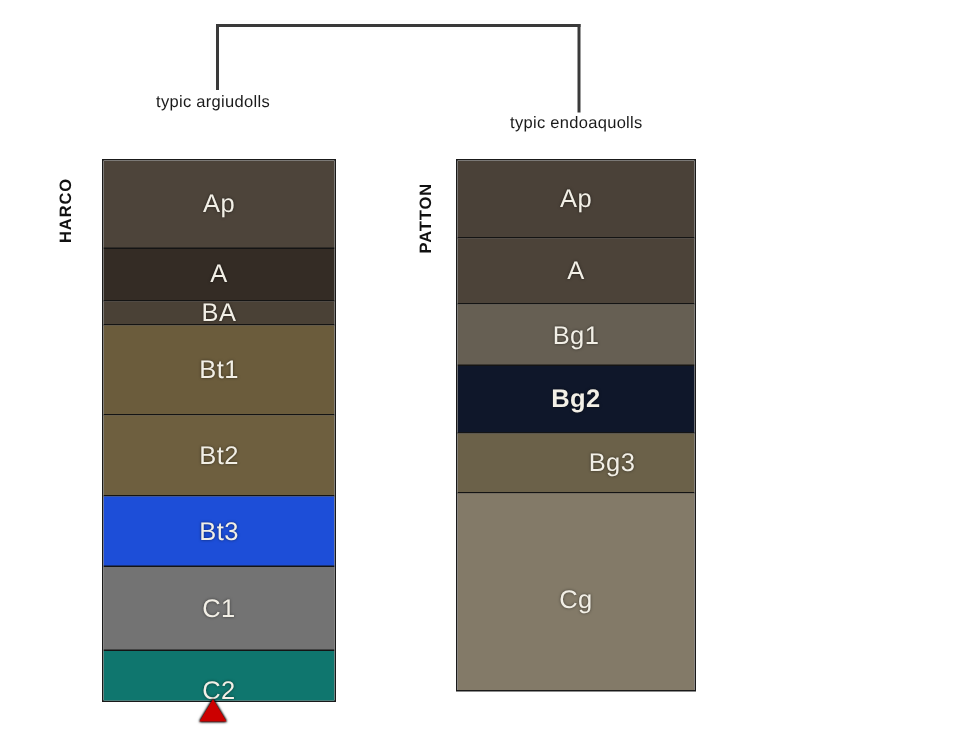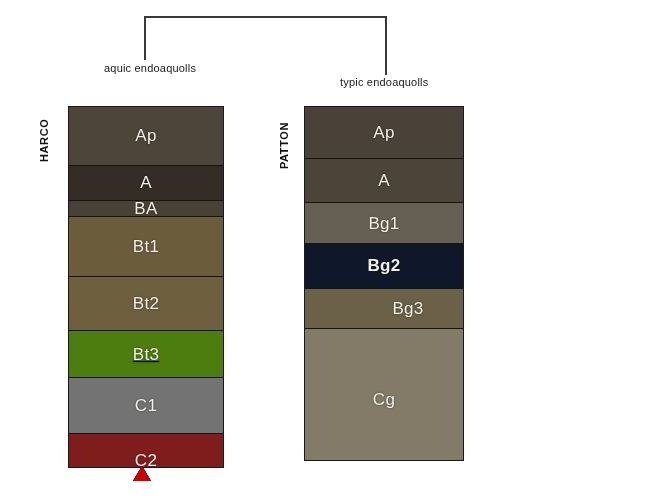--- a/index.html
+++ b/index.html
@@ -133,21 +133,21 @@
 </style>
 </head>
 <body>
 
 <div id="stage">
 
   <div class="bracket-line bracket-top"></div>
   <div class="bracket-line bracket-left"></div>
   <div class="bracket-line bracket-right"></div>
 
-  <div class="series-label left">aquic endoaquolls</div>
+  <div class="series-label left">typic argiudolls</div>
   <div class="series-label right">typic endoaquolls</div>
 
   <div class="vertical-name" id="name-harco">HARCO</div>
   <div class="vertical-name" id="name-patton">PATTON</div>
 
   <div class="profile" id="profile-harco" style="height: 362.04px;">
       <div class="horizon" style="height: 58.6667px; background: rgb(77, 68, 58);">
         <span class="horizon-label">Ap</span>
       </div>
       <div class="horizon" style="height: 35.2px; background: rgb(52, 44, 37);">
@@ -155,27 +155,27 @@
       </div>
       <div class="horizon" style="height: 16.4267px; background: rgb(74, 65, 54);">
         <span class="horizon-label">BA</span>
       </div>
       <div class="horizon" style="height: 60px; background: rgb(107, 92, 60);">
         <span class="horizon-label">Bt1</span>
       </div>
       <div class="horizon" style="height: 53.9733px; background: rgb(110, 95, 63);">
         <span class="horizon-label">Bt2</span>
       </div>
-      <div class="horizon" style="height: 46.9333px; background: #4d7c0f; text-decoration: underline;">
+      <div class="horizon" style="height: 46.9333px; background: #1d4ed8;">
         <span class="horizon-label">Bt3</span>
       </div>
       <div class="horizon" style="height: 56.32px; background: #737373;">
         <span class="horizon-label">C1</span>
       </div>
-      <div class="horizon" style="height: 53px; background: #7f1d1d;">
+      <div class="horizon" style="height: 53px; background: #0f766e;">
         <span class="horizon-label">C2</span>
       </div>
     </div>
   <div class="profile" id="profile-patton" style="height: 355px;">
       <div class="horizon" style="height: 51.6267px; background: rgb(74, 65, 56);">
         <span class="horizon-label">Ap</span>
       </div>
       <div class="horizon" style="height: 44.5867px; background: rgb(76, 67, 57);">
         <span class="horizon-label">A</span>
       </div>

